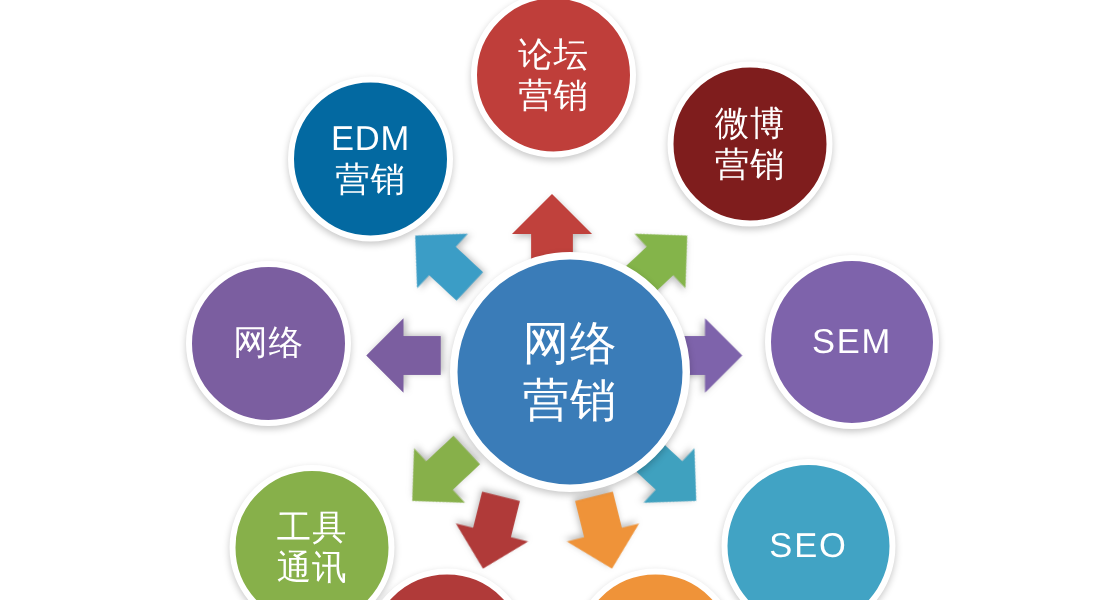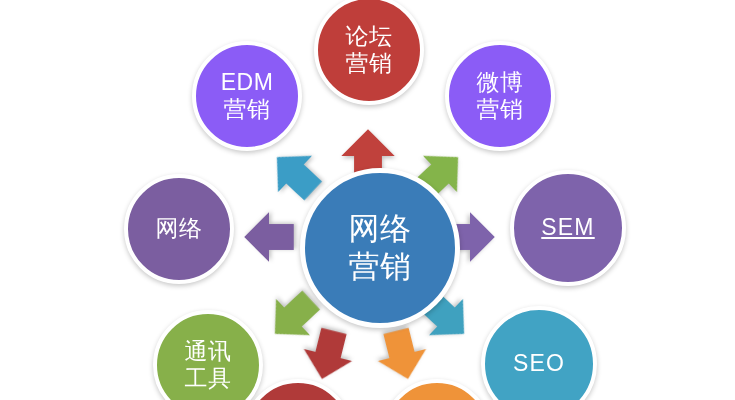--- a/index.html
+++ b/index.html
@@ -111,37 +111,37 @@
         <svg viewBox="0 0 100 100" xmlns="http://www.w3.org/2000/svg">
           <path d="M50 4 L96 50 L74 50 L74 96 L26 96 L26 50 L4 50 Z" fill="#ef9339"></path>
         </svg>
       </div>
     </div>
   <div id="node-layer">
       <div class="node spoke" style="width: 110px; height: 110px; left: 314px; top: -5px; background: rgb(191, 62, 58);">
         <span class="line">论坛</span>
         <span class="line">营销</span>
       </div>
-      <div class="node spoke" style="width: 110px; height: 110px; left: 192px; top: 41px; background: #8b5cf6;">
+      <div class="node spoke" style="width: 110px; height: 110px; left: 192px; top: 51px; background: #0369a1;">
         <span class="line">EDM</span>
         <span class="line">营销</span>
       </div>
-      <div class="node spoke" style="width: 110px; height: 110px; left: 445px; top: 41px; background: #8b5cf6;">
+      <div class="node spoke" style="width: 110px; height: 110px; left: 445px; top: 41px; background: #7f1d1d;">
         <span class="line">微博</span>
         <span class="line">营销</span>
       </div>
       <div class="node spoke" style="width: 110px; height: 110px; left: 124px; top: 174px; background: rgb(123, 94, 160);">
         <span class="line">网络</span>
       </div>
-      <div class="node spoke latin" style="width: 116px; height: 116px; left: 510px; top: 170px; background: rgb(126, 99, 171); text-decoration: underline;">
+      <div class="node spoke latin" style="width: 116px; height: 116px; left: 510px; top: 170px; background: rgb(126, 99, 171);">
         <span class="line">SEM</span>
       </div>
       <div class="node spoke" style="width: 110px; height: 110px; left: 153px; top: 310px; background: rgb(135, 176, 74);">
+        <span class="line">工具</span>
         <span class="line">通讯</span>
-        <span class="line">工具</span>
       </div>
       <div class="node spoke latin" style="width: 116px; height: 116px; left: 481px; top: 306px; background: rgb(65, 163, 196);">
         <span class="line">SEO</span>
       </div>
       <div class="node spoke" style="width: 110px; height: 110px; left: 243px; top: 379px; background: rgb(176, 58, 57);"></div>
       <div class="node spoke" style="width: 110px; height: 110px; left: 382px; top: 379px; background: rgb(239, 147, 57);"></div>
       <div class="node hub" style="width: 160px; height: 160px; left: 300px; top: 168px; background: rgb(58, 124, 184);">
         <span class="line">网络</span>
         <span class="line">营销</span>
       </div>

